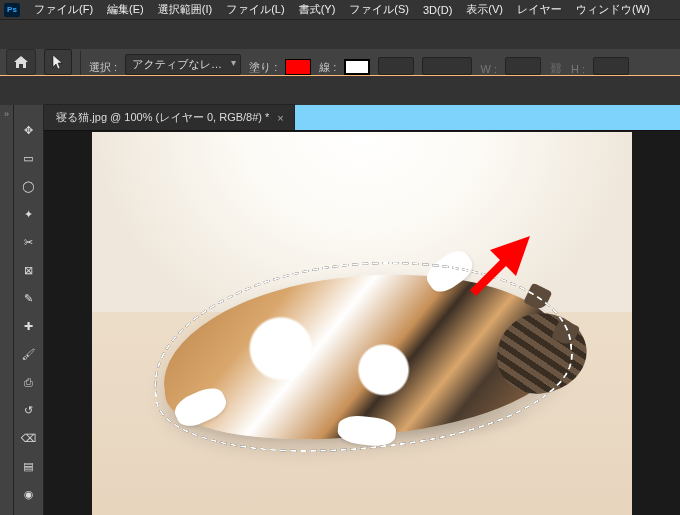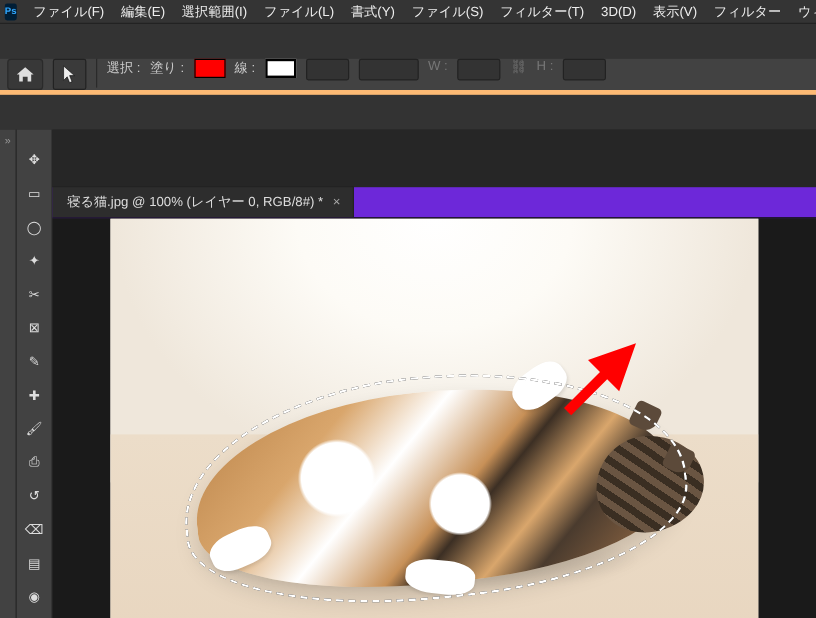--- a/index.html
+++ b/index.html
@@ -3,39 +3,39 @@
 <meta charset="utf-8">
 <style>
   * { margin: 0; padding: 0; box-sizing: border-box; }
   body { font-family: "Meiryo", "Hiragino Sans", sans-serif; background: #333; width: 680px; height: 515px; overflow: hidden; color: #ddd; font-size: 11px; }
   .app { display: flex; flex-direction: column; width: 100%; height: 100%; gap: 29px; }
   
   .menubar { display: flex; align-items: center; background: #343434; height: 20px; padding: 0 4px; gap: 2px; border-bottom: 1px solid #222; }
   .ps-logo { width: 16px; height: 14px; background: #001e36; color: #31a8ff; font-weight: bold; font-size: 8px; display:flex; align-items:center; justify-content:center; border-radius:2px; margin-right:6px; }
   .menu-item { padding: 2px 6px; cursor: default; white-space: nowrap; color: #eee; }
   
-  .optionsbar { display:flex; align-items:flex-start; background:#424242; height:34px; border-bottom:4px solid #fdba74; gap:8px; padding:0 6px; }
+  .optionsbar { display:flex; align-items:flex-end; background:#424242; height:34px; border-bottom:1px solid #fdba74; gap:8px; padding:0 6px; }
   .home-btn { width:30px; height:26px; display:flex;align-items:center;justify-content:center; background:#383838; border:1px solid #2a2a2a; border-radius:3px; cursor:pointer; }
   .arrow-tool-btn { width:28px;height:26px; display:flex;align-items:center;justify-content:center; border:1px solid #222; background:#3a3a3a; border-radius:2px; }
   .opt-sep { width:1px; height:24px; background:#2a2a2a; }
   .opt-label { color:#ccc; }
   .opt-select { background:#333; border:1px solid #222; padding:2px 18px 2px 6px; border-radius:2px; position:relative; color:#ddd; }
   .opt-select::after { content:"▾"; position:absolute; right:4px; top:2px; color:#aaa; font-size:10px;}
   .swatch-fill { width:26px; height:16px; background:#ff0000; border:1px solid #000; }
   .swatch-stroke { width:26px; height:16px; background:#fff; border:2px solid #000; box-shadow: inset 0 0 0 3px #fff; }
   .opt-field { width:36px; height:18px; background:#333; border:1px solid #222; border-radius:2px; }
   .opt-dim { color:#777; }
   
   .main { flex:1; display:flex; background:#2a2a2a; }
   .tools-collapsed-handle { width:14px; background:#424242; border-right:1px solid #222; display:flex; justify-content:center; padding-top:4px; }
   .tools-collapsed-handle span { color:#999; font-size:9px; }
   .toolsbar { width:30px; background:#424242; border-right:1px solid #222; display:flex; flex-direction:column; align-items:center; padding-top:14px; gap:6px; }
   .tool-btn { width:24px; height:22px; display:flex;align-items:center;justify-content:center; border-radius:2px; cursor:pointer; color:#ddd; }
   .document-area { flex:1; display:flex; flex-direction:column; background:#262626; }
-  .tab-strip { height:26px; background:#6d28d9; display:flex; align-items:flex-end; border-bottom:1px solid #111;margin-top:48px; }
+  .tab-strip { height:26px; background:#7dd3fc; display:flex; align-items:flex-end; border-bottom:1px solid #111; }
   .doc-tab { background:#2d2d2d; border-top:1px solid #222; border-right:1px solid #222; padding:5px 10px 5px 12px; display:flex; align-items:center; gap:8px; color:#ddd; font-size:11px; }
   .tab-close { color:#aaa; cursor:pointer; }
   .canvas-wrap { flex:1; background:#1a1a1a; display:flex; align-items:center; justify-content:center; overflow:hidden; }
   .canvas { width:540px; height:400px; position:relative; background:linear-gradient(180deg,#f2eae0 0%, #f4ece3 55%, #e9d9c8 100%); overflow:hidden; }
   
   .window-glow { position:absolute; top:0; left:0; right:0; height:55%; background:radial-gradient(ellipse at 50% 0%, #ffffff 0%, #fdfbf6 30%, #efe7db 70%); }
   .floor { position:absolute; bottom:0; left:0; right:0; height:55%; background:linear-gradient(180deg,#ecddc9 0%, #e7d4bd 100%); }
   .floor-shadow { position:absolute; left:12%; bottom:22%; width:70%; height:14%; background:radial-gradient(ellipse at center, rgba(0,0,0,0.25) 0%, rgba(0,0,0,0) 70%); filter:blur(2px); }
   
   .cat-body { position:absolute; left:50%; top:56%; width:400px; height:160px; transform:translate(-50%,-50%) rotate(-6deg); }
@@ -71,40 +71,40 @@
 <div class="app">
 
   <div class="menubar">
     <div class="ps-logo">Ps</div>
     <div class="menu-item">ファイル(F)</div>
     <div class="menu-item">編集(E)</div>
     <div class="menu-item">選択範囲(I)</div>
     <div class="menu-item">ファイル(L)</div>
     <div class="menu-item">書式(Y)</div>
     <div class="menu-item">ファイル(S)</div>
-    <div class="menu-item">フィルター(T)</div>
     <div class="menu-item">3D(D)</div>
     <div class="menu-item">表示(V)</div>
-    <div class="menu-item">フィルター</div>
+    <div class="menu-item">レイヤー</div>
     <div class="menu-item">ウィンドウ(W)</div>
   </div>
 
   <div class="optionsbar">
     <div class="home-btn">
       <svg width="16" height="14" viewBox="0 0 16 14">
           <path d="M8 1 L15 7 H13 V13 H10 V9 H6 V13 H3 V7 H1 Z" fill="#ddd"></path>
         </svg>
     </div>
     <div class="arrow-tool-btn">
       <svg width="14" height="16" viewBox="0 0 14 16">
           <path d="M2 1 L2 13 L5 10 L7 15 L9 14 L7 9 L11 9 Z" fill="#eee" stroke="#000" stroke-width="0.5"></path>
         </svg>
     </div>
     <div class="opt-sep"></div>
     <span class="opt-label">選択 :</span>
+    <div class="opt-select">アクティブなレ…</div>
     <span class="opt-label">塗り :</span>
     <div class="swatch-fill" style="background: rgb(255, 0, 0);"></div>
     <span class="opt-label">線 :</span>
     <div class="swatch-stroke" style="background: rgb(255, 255, 255);"></div>
     <div class="opt-field"></div>
     <div class="opt-field" style="width:50px"></div>
     <span class="opt-label opt-dim">W :</span>
     <div class="opt-field opt-dim"></div>
     <span class="opt-dim">⛓</span>
     <span class="opt-label opt-dim">H :</span>

